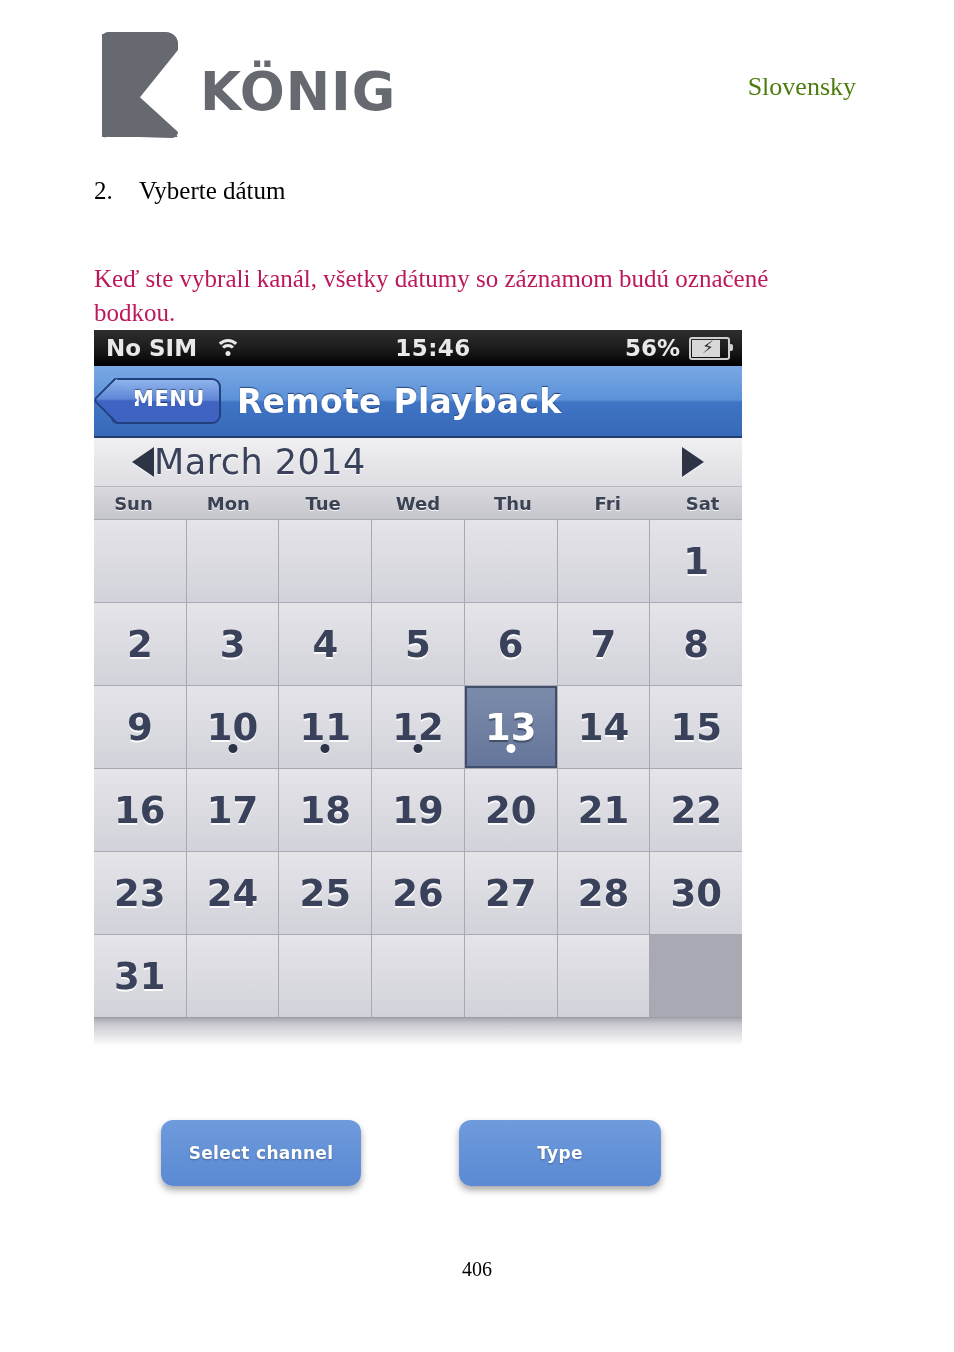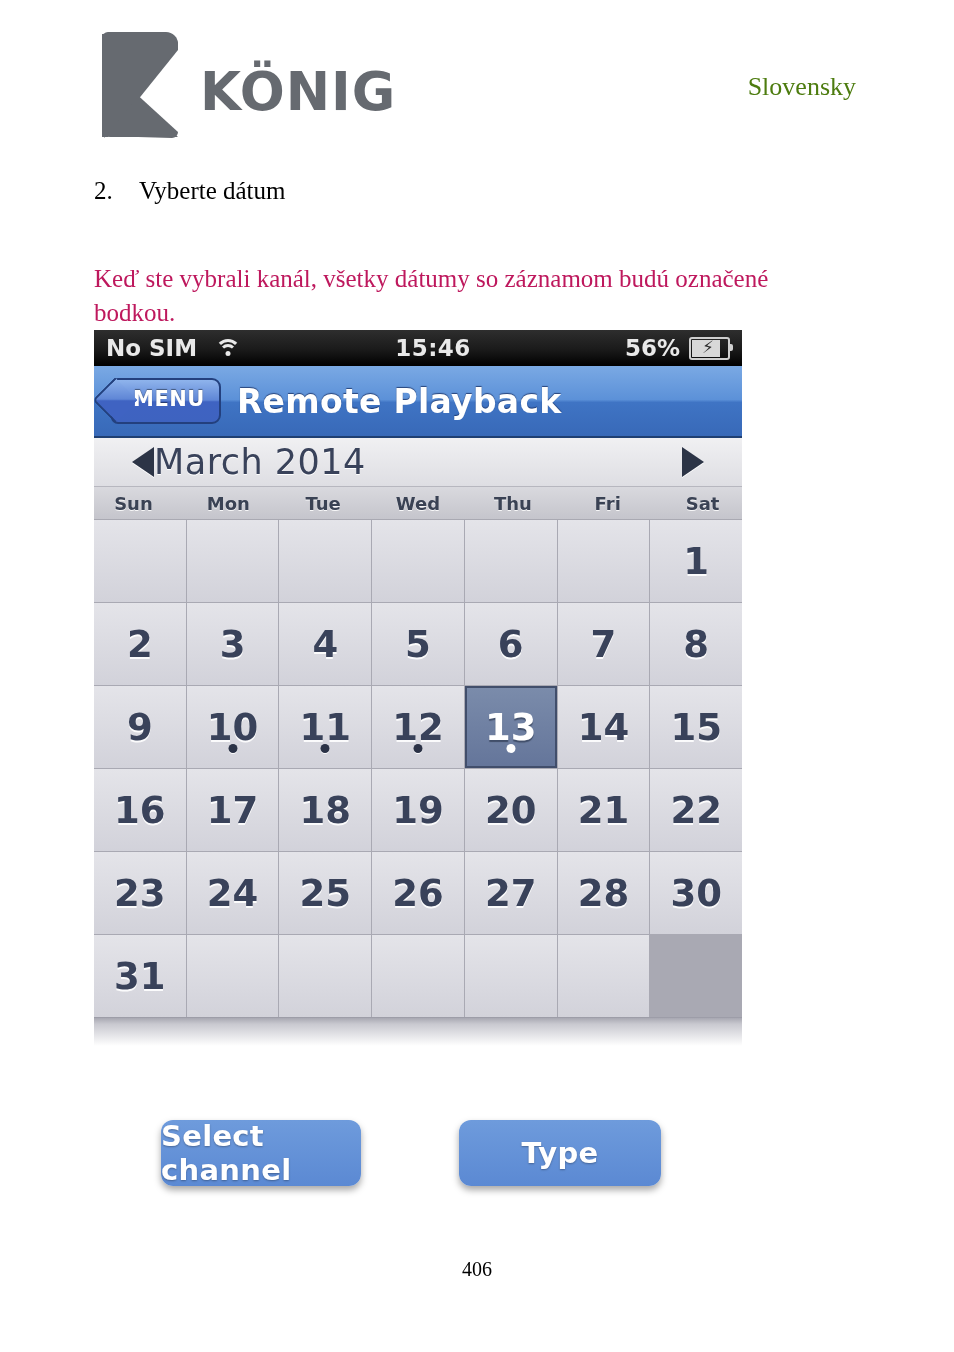--- a/index.html
+++ b/index.html
@@ -305,21 +305,21 @@
     width: 648px;
     display: flex;
   }
   .pill {
     background: linear-gradient(#6e9bdc 0%, #5b89d3 100%);
     color: #fff;
     border: none;
     border-radius: 12px;
     font-family: "DejaVu Sans", sans-serif;
     font-weight: bold;
-    font-size: 29px;
+    font-size: 17px;
     height: 66px;
     display: flex;
     align-items: center;
     justify-content: center;
     box-shadow: 0 4px 7px rgba(0,0,0,.35);
     text-shadow: 0 1px 2px rgba(0,0,0,.3);
     letter-spacing: 0.3px;
   }
   .pill.select-channel {
     position: absolute;

